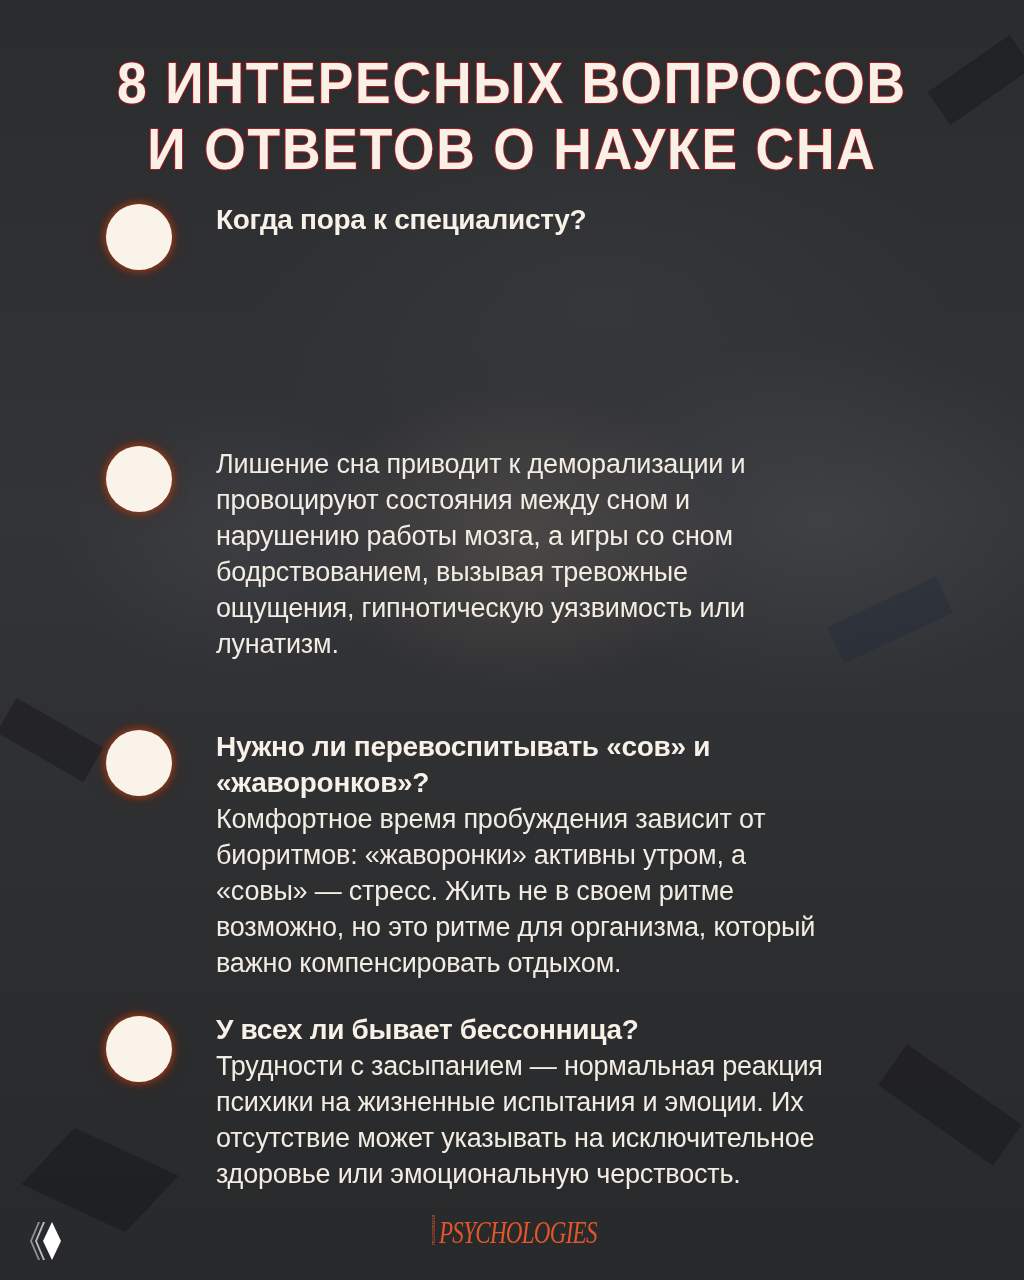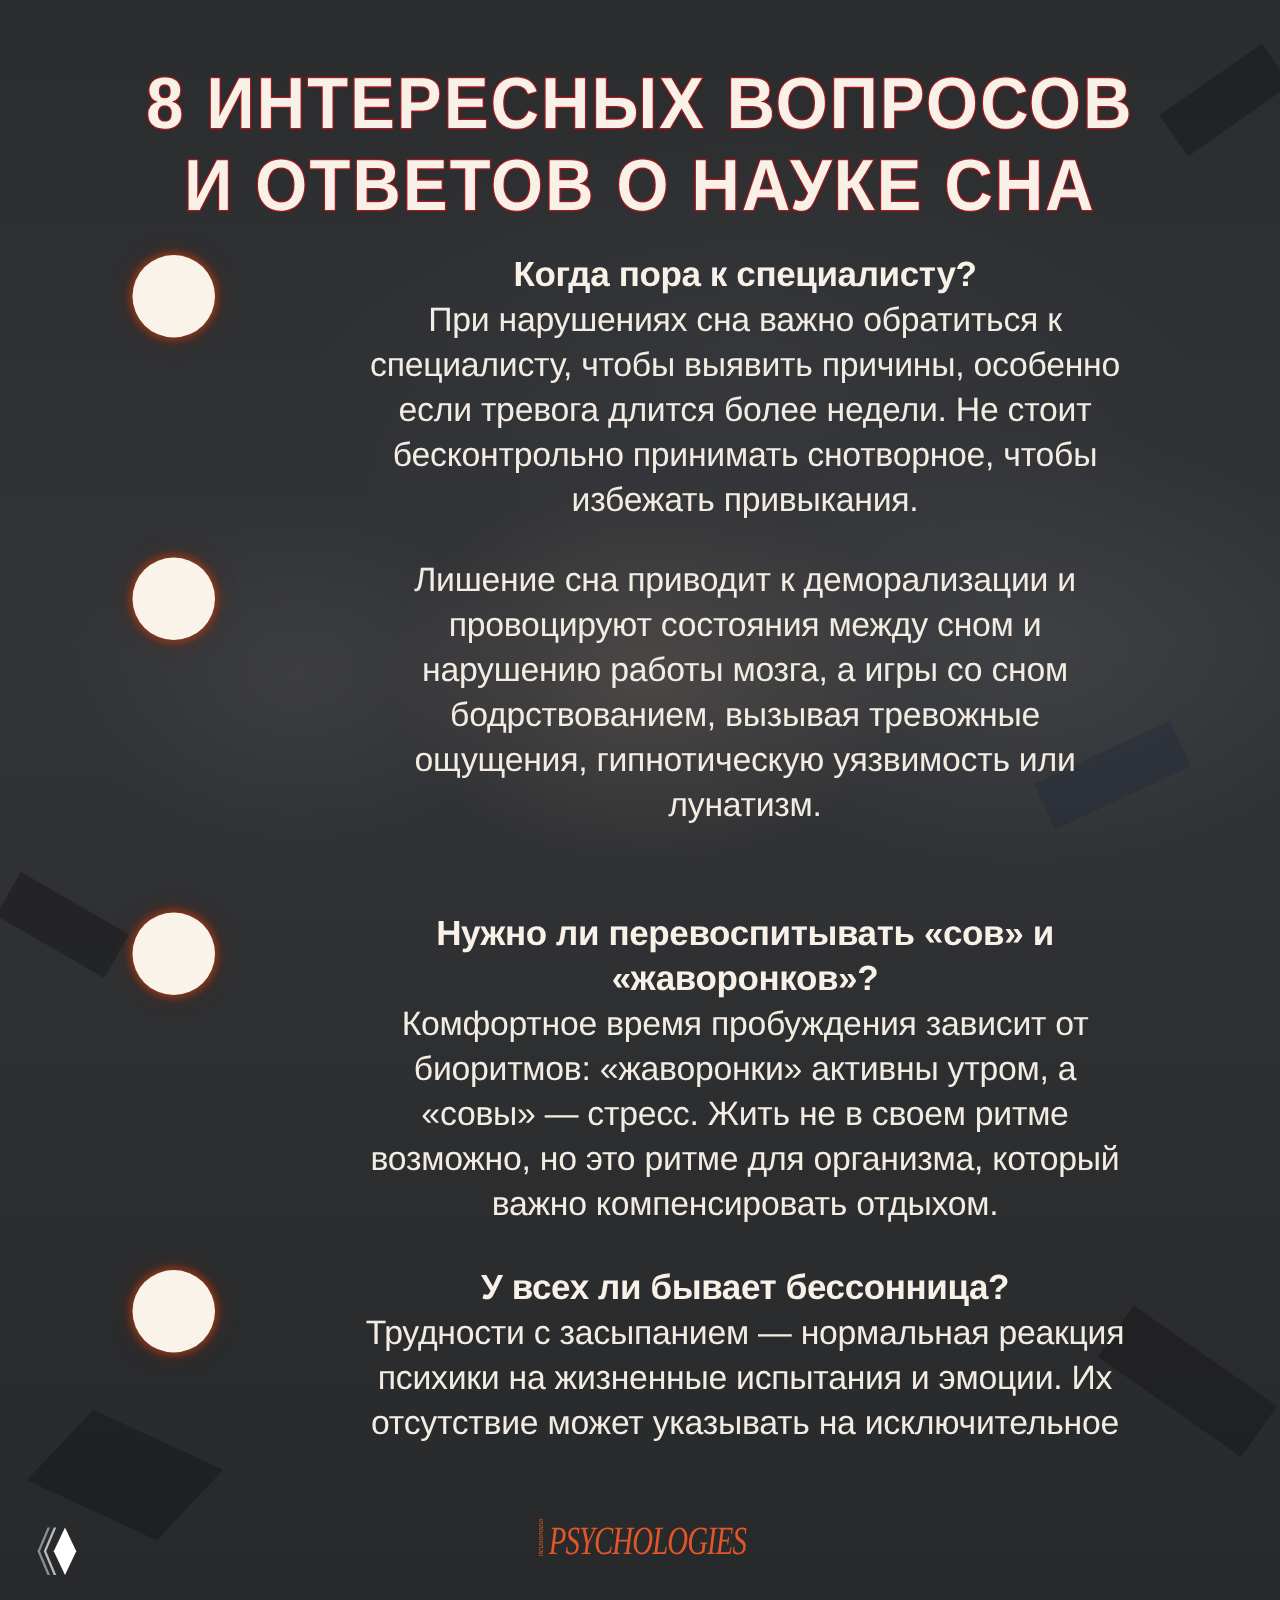--- a/index.html
+++ b/index.html
@@ -39,21 +39,21 @@
     transform: scaleX(0.92);
   }
   .title span { display: block; }
 
   .item { position: absolute; left: 0; width: 1024px; }
   .bullet {
     position: absolute; left: 106px; width: 66px; height: 66px; border-radius: 50%;
     background: #faf3ea;
     box-shadow: 0 0 6px 2px rgba(170,60,20,0.75), 0 0 14px 4px rgba(120,40,15,0.35);
   }
-  .text { position: absolute; left: 216px; width: 760px; text-align: center; }
+  .text { position: absolute; left: 216px; width: 760px; }
   .q {
     font-family: "Liberation Sans", sans-serif; font-weight: 700;
     font-size: 28px; line-height: 36px; color: #f8f1e7;
     letter-spacing: -0.3px;
   }
   .a {
     font-family: "Liberation Sans", sans-serif; font-weight: 400;
     font-size: 27px; line-height: 36px; color: #f2ece3;
     letter-spacing: -0.2px;
   }
@@ -89,27 +89,20 @@
 
 <div class="title">
   <span>8 ИНТЕРЕСНЫХ ВОПРОСОВ</span>
   <span>И ОТВЕТОВ О НАУКЕ СНА</span>
 </div>
 
 <div class="item" style="top:202px;">
   <div class="bullet" style="top:2px;"></div>
   <div class="text">
     <div class="q">Когда пора к специалисту?</div>
-    <div class="a">
-      <div>При нарушениях сна важно обратиться к</div>
-      <div>специалисту, чтобы выявить причины, особенно</div>
-      <div>если тревога длится более недели. Не стоит</div>
-      <div>бесконтрольно принимать снотворное, чтобы</div>
-      <div>избежать привыкания.</div>
-    </div>
   </div>
 </div>
 
 <div class="item" style="top:446px;">
   <div class="bullet" style="top:0px;"></div>
   <div class="text">
     <div class="a">
       <div>Лишение сна приводит к деморализации и</div>
       <div>провоцируют состояния между сном и</div>
       <div>нарушению работы мозга, а игры со сном</div>
@@ -138,20 +131,21 @@
 </div>
 
 <div class="item" style="top:1012px;">
   <div class="bullet" style="top:4px;"></div>
   <div class="text">
     <div class="q">У всех ли бывает бессонница?</div>
     <div class="a">
       <div>Трудности с засыпанием — нормальная реакция</div>
       <div>психики на жизненные испытания и эмоции. Их</div>
       <div>отсутствие может указывать на исключительное</div>
+      <div>здоровье или эмоциональную черствость.</div>
     </div>
   </div>
 </div>
 
 <div class="logo-left">
   <svg width="40" height="42" viewBox="0 0 40 42">
     <polygon points="12,2 4,21 12,40 14,40 6,21 14,2" fill="#8d8e90"></polygon>
     <polygon points="17,2 9,21 17,40 19,40 11,21 19,2" fill="#b9babc"></polygon>
     <polygon points="26,2 17,21 26,40 35,21" fill="#ffffff"></polygon>
   </svg>

